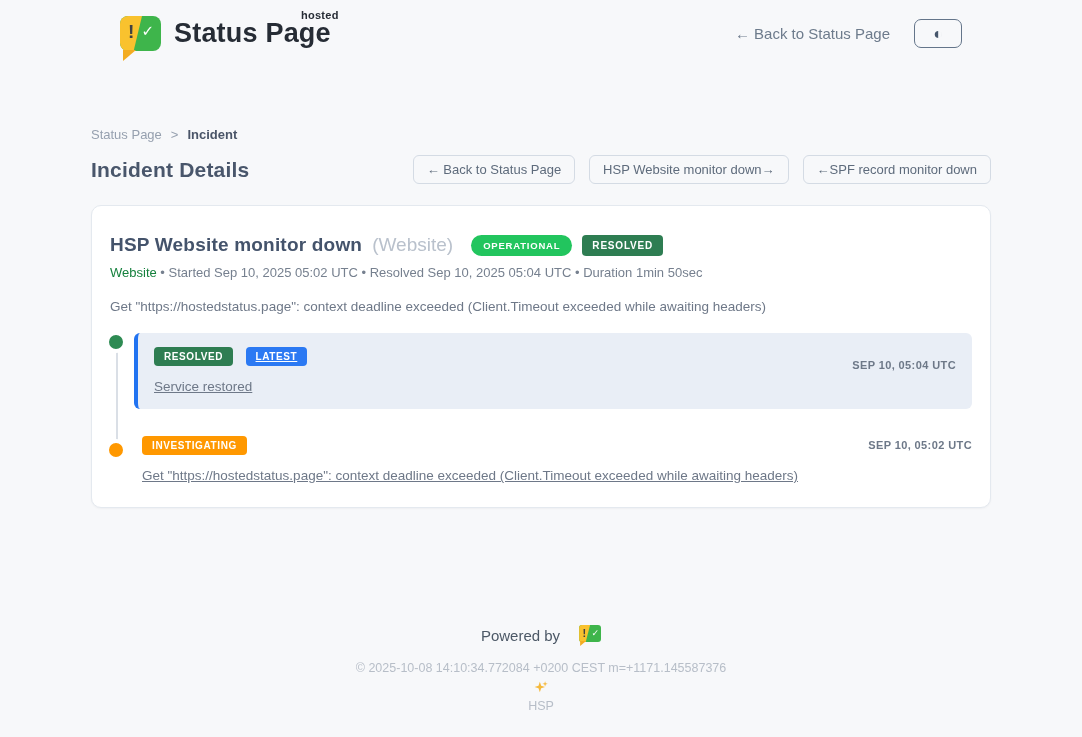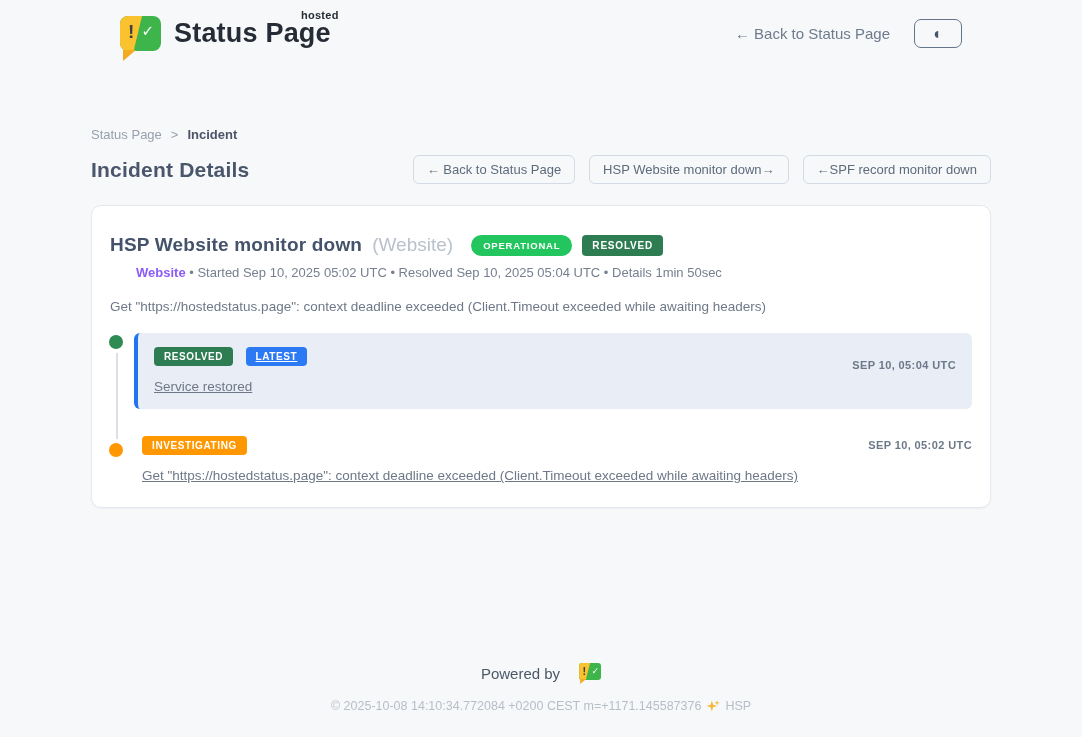--- a/index.html
+++ b/index.html
@@ -39,21 +39,21 @@
   .nav-btn { border: 1px solid #d4dbe4; background: transparent; border-radius: 6px; color: #5e6b7c; font-size: 13px; padding: 6px 13px; font-family: inherit; cursor: pointer; white-space: nowrap; }
 
   
   .card { margin-top: 21px; background: #ffffff; border: 1px solid #e4e9ef; border-radius: 10px; padding: 28px 18px 24px; box-shadow: 0 1px 2px rgba(16,24,40,.04); }
   .card-title-row { display: flex; align-items: center; gap: 10px; }
   h2 { margin: 0; font-size: 19px; font-weight: 700; color: #44536b; letter-spacing: 0.2px; }
   .component { font-size: 19px; color: #b9c1cc; font-weight: 500; }
   .pill { background: #22c55e; color: #fff; font-size: 9.5px; font-weight: 700; letter-spacing: 0.8px; padding: 5px 12px; border-radius: 11px; margin-left: 8px; }
   .tag-hdr { background: #2e7d52; color: #fff; font-size: 10px; font-weight: 700; letter-spacing: 0.8px; padding: 5px 10px; border-radius: 4px; }
   .meta { margin-top: 9px; font-size: 13px; color: #76808f; }
-  .meta .b { font-weight: 700; color: #8b5cf6; margin-left: 26px; }
+  .meta .b { font-weight: 400; color: #15803d; }
   .description { margin-top: 19px; font-size: 13.5px; color: #6e7888; }
 
   
   .timeline { position: relative; margin-top: 19px; padding-left: 24px; }
   .tl-line { position: absolute; left: 6px; top: 12px; width: 2px; height: 96px; background: #dadfe6; }
   .tl-entry { position: relative; }
   .tl-entry.second { margin-top: 24px; }
   .tl-dot { position: absolute; left: -29px; width: 14px; height: 14px; border-radius: 50%; border: 4px solid #ffffff; box-sizing: content-box; }
   .dot-green { background: #2e8b53; top: -2px; }
   .dot-orange { background: #ff9800; top: 6px; }
@@ -72,21 +72,21 @@
 
   
   .site-footer { margin-top: auto; text-align: center; padding-bottom: 24px; }
   .powered { display: flex; align-items: center; justify-content: center; gap: 19px; font-size: 15px; color: #4c5866; }
   .mini-logo { position: relative; width: 22px; height: 21px; }
   .mini-bubble { position: absolute; left: 0; top: 0; width: 22px; height: 17px; border-radius: 3px; background: #3eb54b; overflow: hidden; }
   .mini-yellow { position: absolute; left: 0; top: 0; width: 11px; height: 100%; background: #f9c22e; clip-path: polygon(0 0, 100% 0, 60% 100%, 0 100%); }
   .mini-excl { position: absolute; left: 3.5px; top: 2px; font-size: 11px; font-weight: 800; color: #414141; }
   .mini-check { position: absolute; right: 2px; top: 3px; font-size: 9px; font-weight: 800; color: #fff; }
   .mini-tail { position: absolute; left: 1px; top: 16px; width: 6px; height: 5px; background: #f3ac21; clip-path: polygon(0 0, 100% 0, 0 100%); }
-  .copyright { margin-top: 15px; font-size: 12.5px; color: #b7bec8; display: flex; align-items: center; justify-content: center; gap: 5px; }
+  .copyright { margin-top: 15px; font-size: 12.5px; color: #b7bec8; display: flex; align-items: center; justify-content: center; gap: 5px; flex-direction: column; }
 </style>
 </head>
 <body>
 
 <header class="site-header">
   <div class="brand">
     <div class="logo-mark">
       <div class="logo-bubble">
         <div class="logo-yellow"></div>
         <span class="logo-excl">!</span>
@@ -131,21 +131,21 @@
       <span class="tag-hdr">RESOLVED</span>
     </div>
 
     <div class="meta">
       <span class="b">Website</span>
       <span>•</span>
       <span>Started Sep 10, 2025 05:02 UTC</span>
       <span>•</span>
       <span>Resolved Sep 10, 2025 05:04 UTC</span>
       <span>•</span>
-      <span>Details 1min 50sec</span>
+      <span>Duration 1min 50sec</span>
     </div>
 
     <p class="description">Get "https://hostedstatus.page": context deadline exceeded (Client.Timeout exceeded while awaiting headers)</p>
 
     <div class="timeline">
       <div class="tl-line"></div>
 
       <div class="tl-entry">
         <span class="tl-dot dot-green"></span>
         <div class="tl-box highlight">

